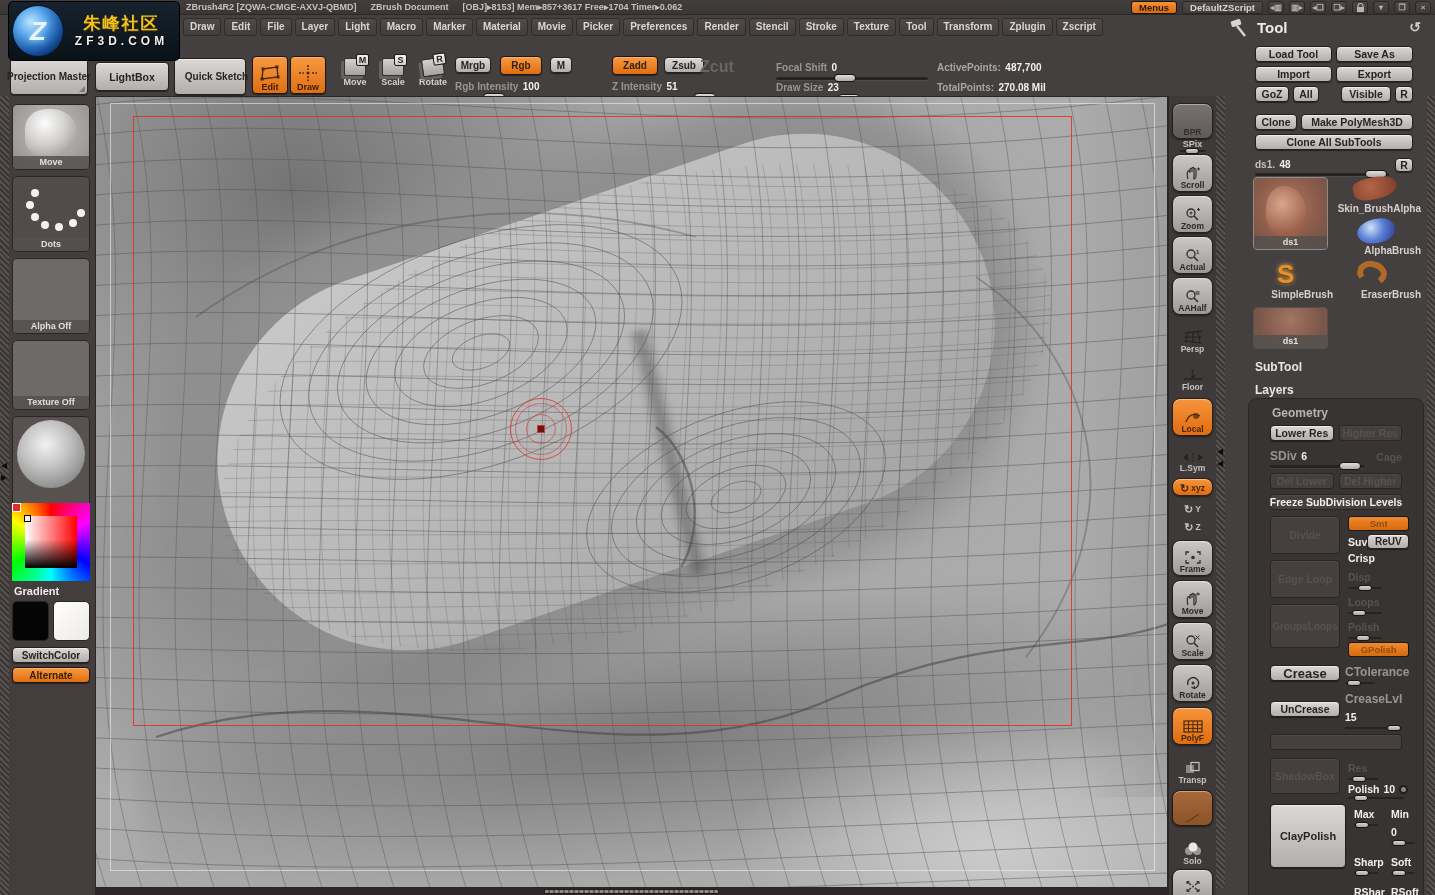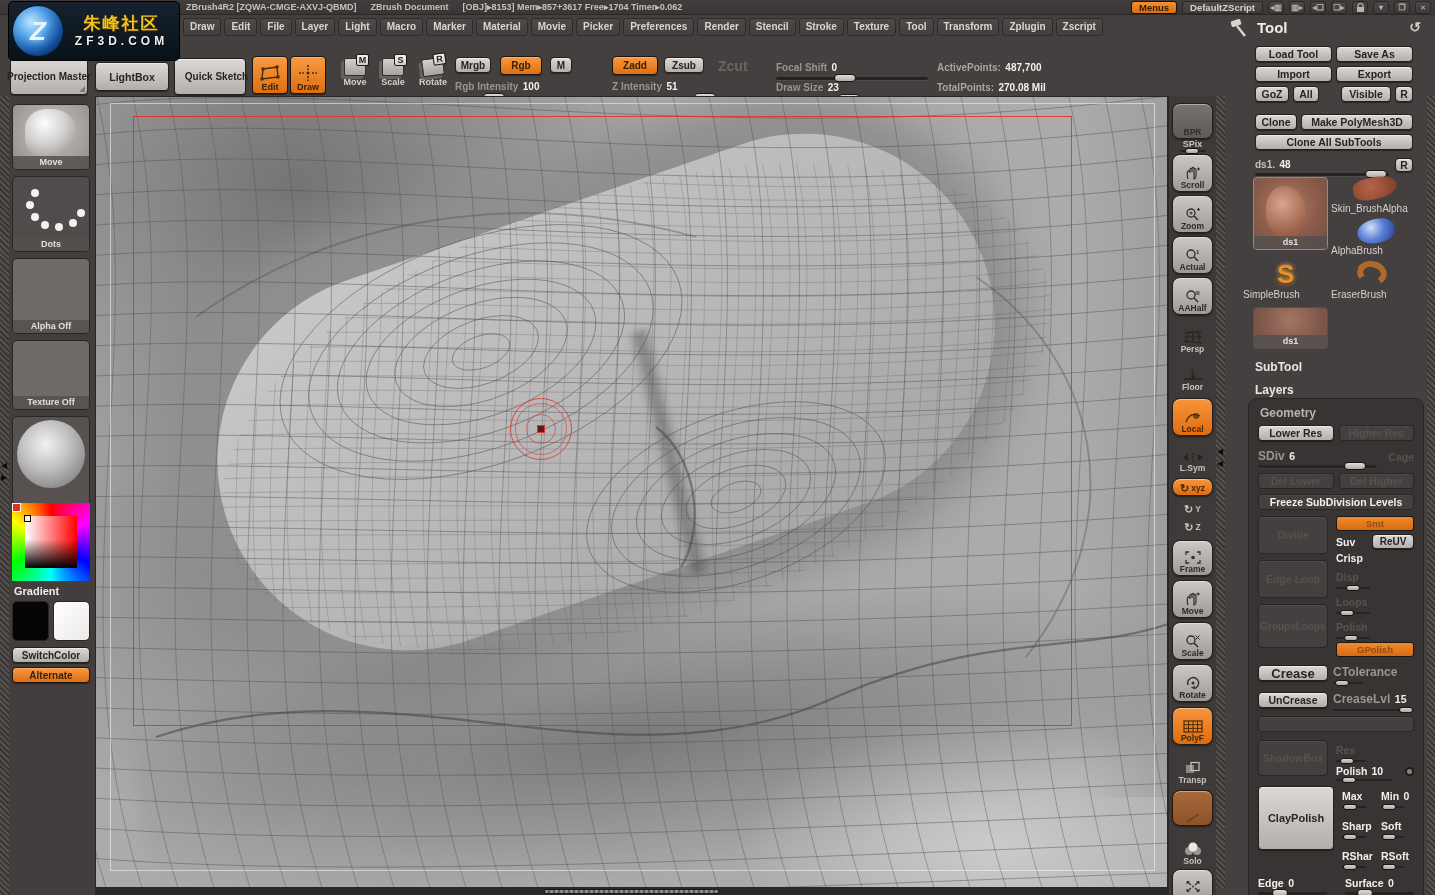--- a/index.html
+++ b/index.html
@@ -61,28 +61,28 @@
 .rsb.flat{background:none;border:none;box-shadow:none;color:#c7c2be}
 .rsb.darkb{background:linear-gradient(#787370,#5f5a57);color:#332f2c}
 .roticon{font-size:11px;color:#c7c2be;line-height:10px}
 
 #toolpanel{position:absolute;left:1225px;top:14px;width:202px;height:881px}
 #tphead{display:flex;align-items:center;gap:8px;height:26px;padding-left:4px}
 #tptitle{font-size:15px;font-weight:bold;color:#edeae7}
 #tpreset{margin-left:auto;margin-right:6px;color:#cfcac5;font-size:14px;font-weight:bold}
 .prow{display:flex;gap:4px;margin:0 0 4px 30px;width:158px}
 .pbtn{height:16px;font-size:10.5px;flex:1}
-.gpanel{position:absolute;left:23px;top:384px;width:176px;height:497px;background:#393434;border:1px solid #2a2625;border-bottom:none;border-radius:9px 9px 0 0;padding:5px 9px 0}
+.gpanel{position:absolute;left:23px;top:384px;width:176px;height:497px;background:#393434;border:1px solid #2a2625;border-bottom:none;border-radius:9px 9px 0 0;padding:5px 21px 0}
 .gtitle{font-size:12px;font-weight:bold;color:#b9b3ae;margin:2px 0 5px 2px}
 .grow{display:flex;gap:5px;align-items:flex-start;margin-bottom:5px}
 .gdim{font-size:10.5px;font-weight:bold;color:#585250;white-space:nowrap}
 .gw{font-size:10.5px;font-weight:bold;color:#f2efec;white-space:nowrap}
 .gg{font-size:12px;font-weight:bold;color:#9b9590;white-space:nowrap}
 .obar{height:15px;border-radius:3px;background:linear-gradient(#ef8a2e,#d96a0e);border:1px solid #1c1714;display:flex;align-items:center;justify-content:center;font-size:9.5px;font-weight:bold;color:rgba(66,34,7,.5)}
-.thlab{font-size:10px;font-weight:normal;color:#d6d1cd;text-align:left;white-space:nowrap}
+.thlab{font-size:10px;font-weight:bold;color:#d6d1cd;text-align:right;white-space:nowrap}
 .secthead{font-size:12px;font-weight:bold;color:#e9e6e2;margin:0 0 0 30px}
 #rpscroll{position:absolute;left:1427px;top:96px;width:8px;height:799px}
 #rdivider{position:absolute;left:1216px;top:96px;width:9px;height:792px}
 .blkarrow{position:absolute;color:#0e0c0b;font-size:8px;line-height:8px}
 </style>
 </head>
 <body>
 
 <div id="titlebar">
   <span class="tbt">ZBrush4R2 [ZQWA-CMGE-AXVJ-QBMD]</span>
@@ -194,21 +194,21 @@
   <button class="lbtn abs" style="left:550px;top:19px;width:22px;height:16px;font-size:10px">M</button>
   <div class="abs" style="left:455px;top:38px;width:150px">
     <span class="slab">Rgb Intensity</span> <span class="sval">100</span>
     <div class="track" style="margin-top:2px">
         <div class="handle" style="left:28px"></div>
       </div>
   </div>
 
   <button class="obtn abs" style="left:612px;top:18px;width:46px;height:19px;font-size:10px">Zadd</button>
   <button class="lbtn abs" style="left:664px;top:19px;width:40px;height:16px;font-size:10px">Zsub</button>
-  <button class="abs" style="left:718px;top:20px;font-size:14px;font-weight:bold;color:#6b6561">Zcut</button>
+  <button class="abs" style="left:700px;top:20px;font-size:16px;font-weight:bold;color:#6b6561">Zcut</button>
   <div class="abs" style="left:612px;top:38px;width:156px">
     <span class="slab">Z Intensity</span> <span class="sval">51</span>
     <div class="track" style="margin-top:2px">
         <div class="handle" style="left:82px"></div>
       </div>
   </div>
 
   <div class="abs" style="left:776px;top:19px;width:152px">
     <span class="slab">Focal Shift</span> <span class="sval">0</span>
     <div class="track" style="margin-top:2px">

